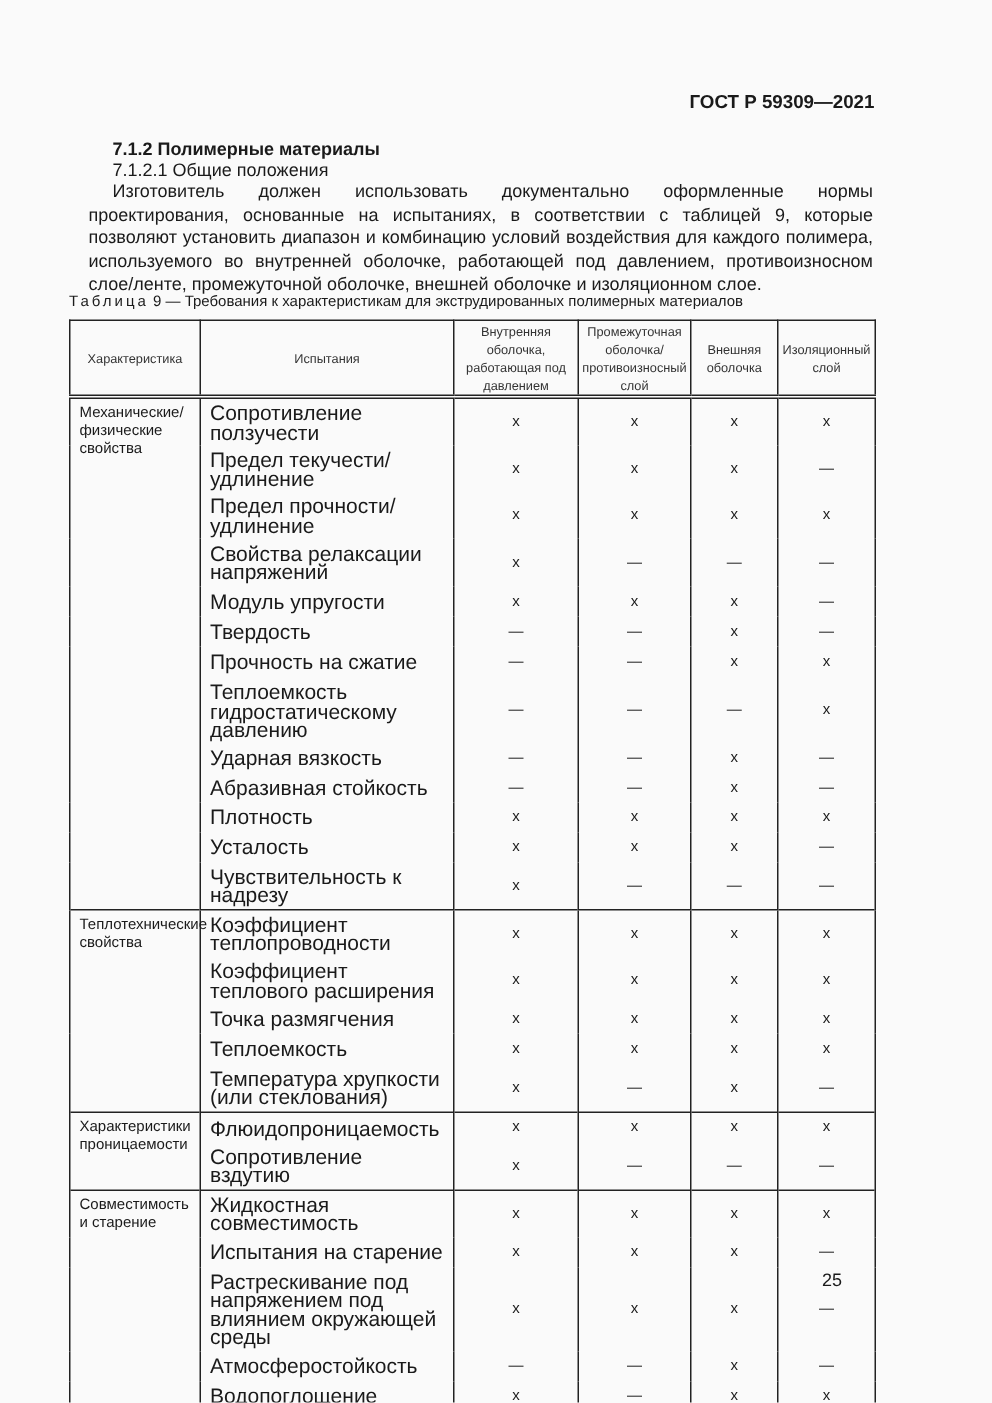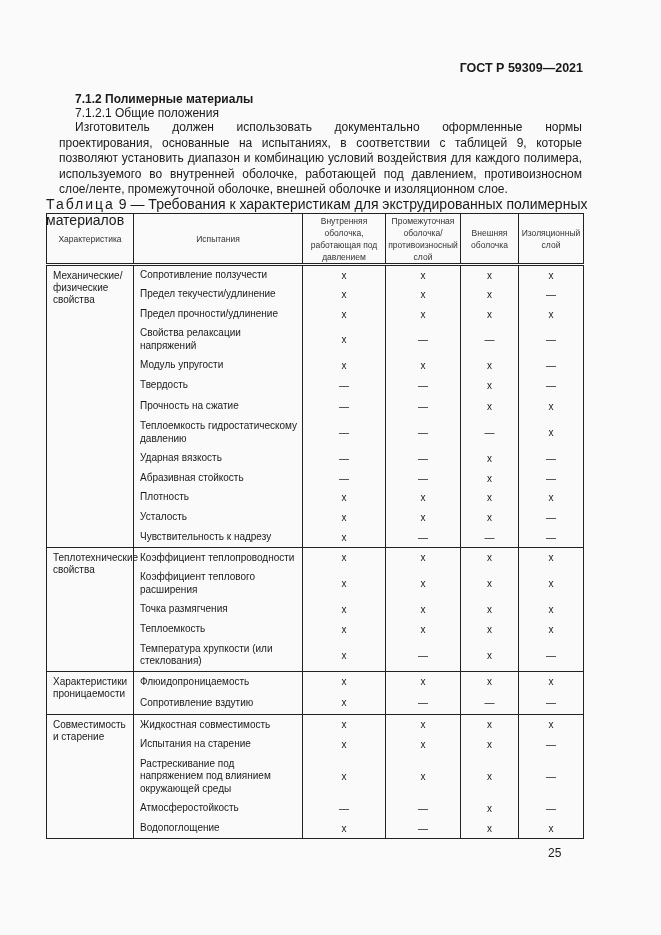--- a/index.html
+++ b/index.html
@@ -4,35 +4,35 @@
 <style>
   html, body { margin: 0; padding: 0; }
   body {
     width: 661px; height: 935px; background: #fafafa; position: relative;
     font-family: "Liberation Sans", sans-serif; color: #1a1a1a; overflow: hidden;
   }
   .doc-id { position: absolute; top: 61px; right: 78px; font-size: 12.5px; font-weight: bold; }
   .sec-head { position: absolute; left: 75px; top: 92px; font-size: 12px; font-weight: bold; }
   .sub-head { position: absolute; left: 75px; top: 106px; font-size: 12px; }
   .para { position: absolute; left: 59px; top: 120px; width: 523px; font-size: 12px; line-height: 15.5px; text-align: justify; text-indent: 16px; }
-  .caption { position: absolute; left: 46px; top: 196px; font-size: 14px; }
+  .caption { position: absolute; left: 46px; top: 196px; font-size: 10px; }
   .caption .spaced { letter-spacing: 2px; }
   table.t9 {
     position: absolute; left: 46px; top: 213px; width: 537px;
     border-collapse: collapse; font-size: 10px; table-layout: fixed;
   }
   table.t9 td, table.t9 th { border-left: 1px solid #222; border-right: 1px solid #222; padding: 0; vertical-align: middle; }
   table.t9 thead th {
     border-top: 1px solid #222; border-bottom: 3px double #222;
     font-weight: normal; font-size: 8.5px; line-height: 12px; height: 49px; color: #333;
   }
   table.t9 tbody tr.group-start td { border-top: 1px solid #222; }
   table.t9 tbody tr.last-row td { border-bottom: 1px solid #222; }
   td.cat { vertical-align: top !important; padding: 4px 4px 0 6px !important; font-size: 10px; line-height: 12px; }
-  td.test { padding: 3px 4px 3px 6px !important; font-size: 10px; line-height: 12.5px; }
+  td.test { padding: 3px 4px 3px 6px !important; font-size: 14px; line-height: 12.5px; }
   td.mark { text-align: center; font-size: 10px; }
   .page-num { position: absolute; left: 548px; top: 846px; font-size: 12px; text-align: center; }
 </style>
 </head>
 <body>
 
 <div class="doc-id">ГОСТ Р 59309—2021</div>
 <div class="sec-head">7.1.2 Полимерные материалы</div>
 <div class="sub-head">7.1.2.1 Общие положения</div>
 <div class="para">Изготовитель должен использовать документально оформленные нормы проектирования, основанные на испытаниях, в соответствии с таблицей 9, которые позволяют установить диапазон и комбинацию условий воздействия для каждого полимера, используемого во внутренней оболочке, работающей под давлением, противоизносном слое/ленте, промежуточной оболочке, внешней оболочке и изоляционном слое.</div>

